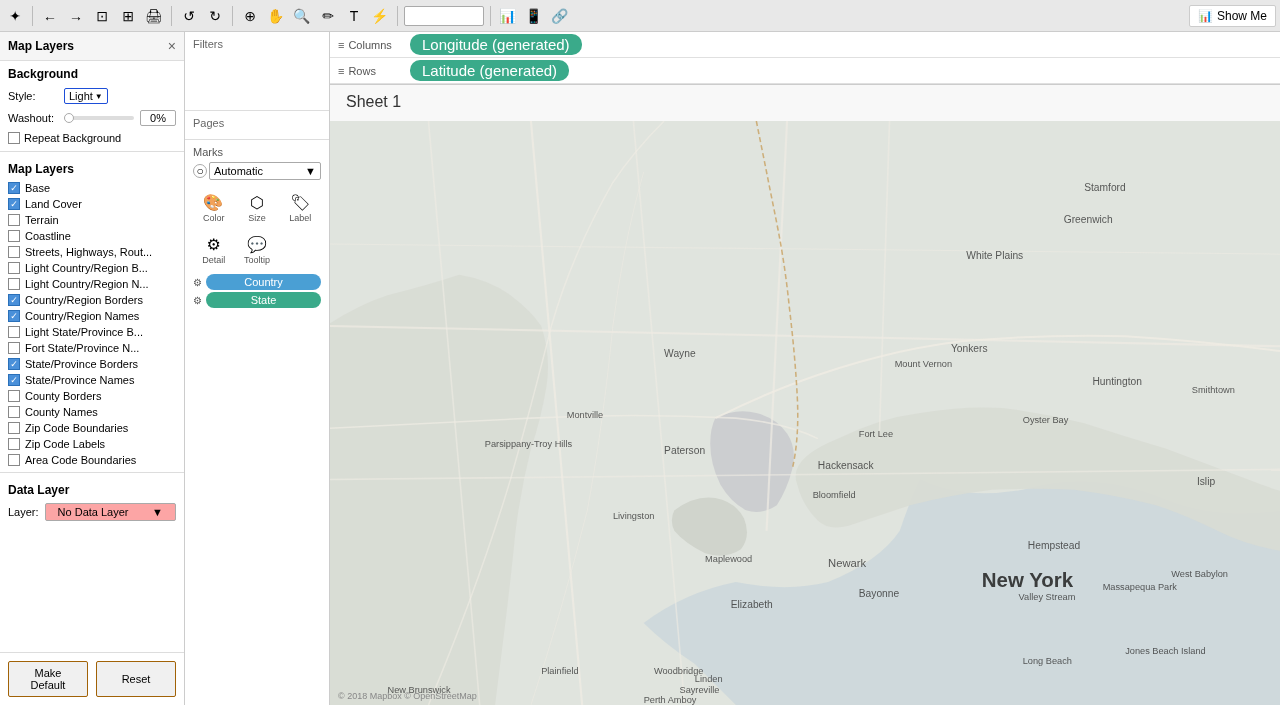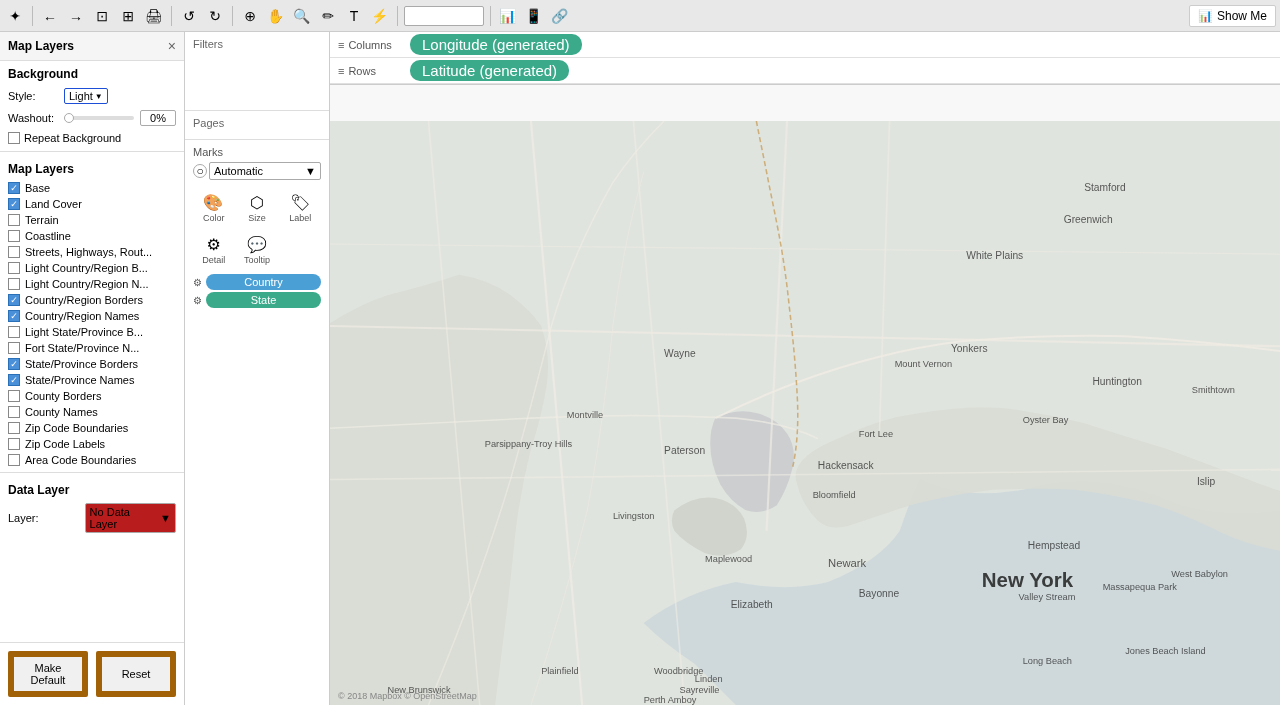--- a/index.html
+++ b/index.html
@@ -54,29 +54,29 @@
     .layer-item { display: flex; align-items: center; padding: 2px 8px; gap: 5px; font-size: 11px; cursor: pointer; }
 
     .divider { height: 1px; background: #ddd; margin: 4px 0; }
 
     .data-layer-section { padding: 6px 8px; }
     .data-layer-label { font-weight: bold; font-size: 12px; margin-bottom: 6px; }
     .layer-row { display: flex; align-items: center; gap: 6px; }
     .layer-row-label { font-size: 11px; }
     .layer-dropdown {
       flex: 1; display: flex; align-items: center; justify-content: space-between;
-      border: 1px solid #aaa; background: #b91c1c; border-radius: 2px;
-      padding: 2px 4px; font-size: 11px; cursor: pointer; margin-left: 40px;
+      border: 1px solid #aaa; background: #fca5a5; border-radius: 2px;
+      padding: 2px 12px; font-size: 11px; cursor: pointer;
     }
 
     .bottom-buttons {
       display: flex; gap: 8px; padding: 8px; border-top: 1px solid #ddd; margin-top: auto;
     }
     .bottom-btn {
-      flex: 1; padding: 5px 8px; border: 6px solid #a16207; background: #f0f0f0;
+      flex: 1; padding: 5px 8px; border: 1px solid #a16207; background: #f0f0f0;
       border-radius: 2px; cursor: pointer; font-size: 11px; text-align: center;
     }
 
     
     .center-panel {
       width: 145px; background: white; border-right: 1px solid #ccc;
       display: flex; flex-direction: column;
     }
     .center-section { padding: 6px 8px; border-bottom: 1px solid #ddd; }
     .center-section-title { font-size: 11px; color: #666; margin-bottom: 4px; }
@@ -375,20 +375,21 @@
       <div class="shelf-row">
         <div class="shelf-label">
           <span>≡</span>
           <span>Rows</span>
         </div>
         <div class="shelf-pill">Latitude (generated)</div>
       </div>
     </div>
 
     <div class="sheet-area">
+      <div class="sheet-title">Sheet 1</div>
 
       <div class="map-container">
         
         <svg class="map-svg" viewBox="0 0 935 570" preserveAspectRatio="xMidYMid slice">
 
           <rect width="935" height="570" fill="#e8eae8"></rect>
 
           <rect x="0" y="480" width="935" height="90" fill="#c8d4dc" opacity="0.6"></rect>
 
           <path d="M 0,0 L935,0 L935,570 L0,570 Z" fill="#e0e4de"></path>

